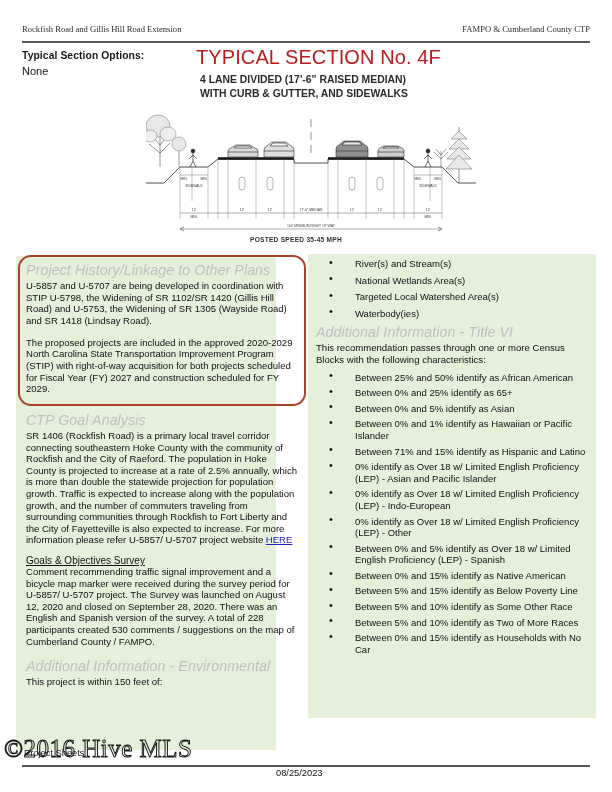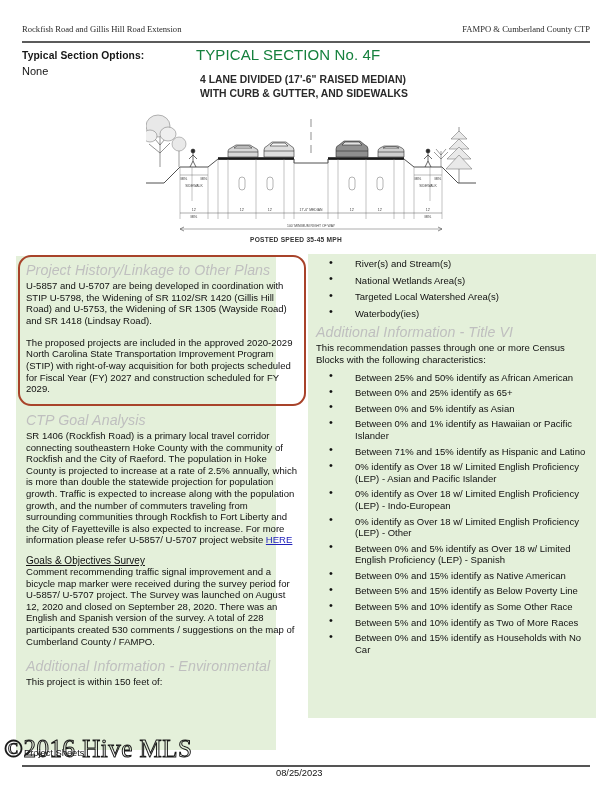--- a/index.html
+++ b/index.html
@@ -60,22 +60,22 @@
   #section-figure {
     position: absolute;
     top: 46px;
     left: 182px;
     width: 410px;
     height: 205px;
   }
   #fig-title {
     position: absolute;
     top: 0; left: 14px;
-    font-size: 15px;
-    color: #15803d;
+    font-size: 20px;
+    color: #b91c1c;
     letter-spacing: .1px;
     white-space: nowrap;
   }
   #fig-sub1 {
     position: absolute;
     top: 28px; left: 18px;
     font-size: 10.4px;
     font-weight: bold;
     color: #2a2a2a;
     white-space: nowrap;

